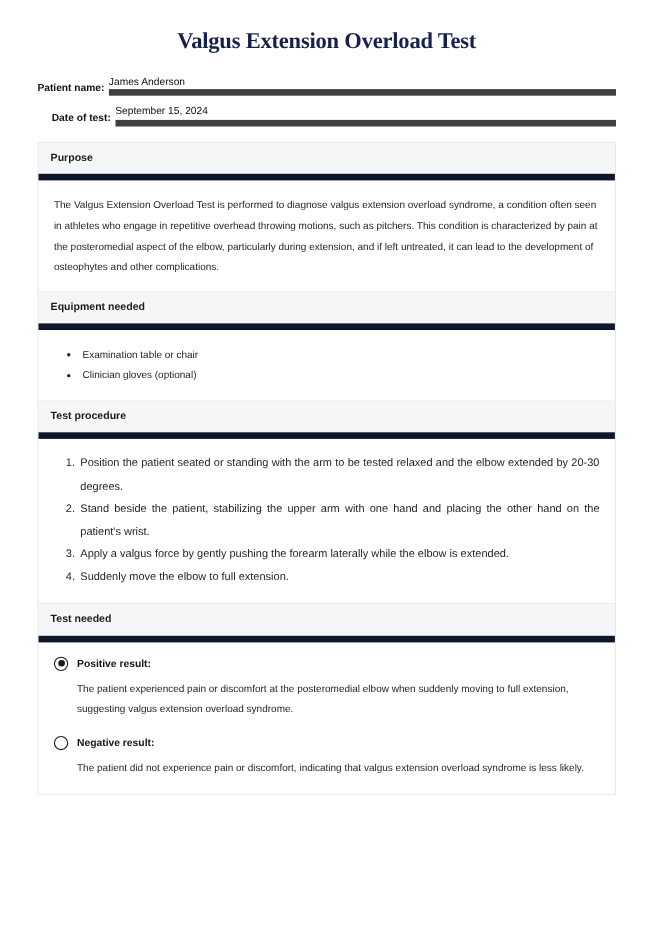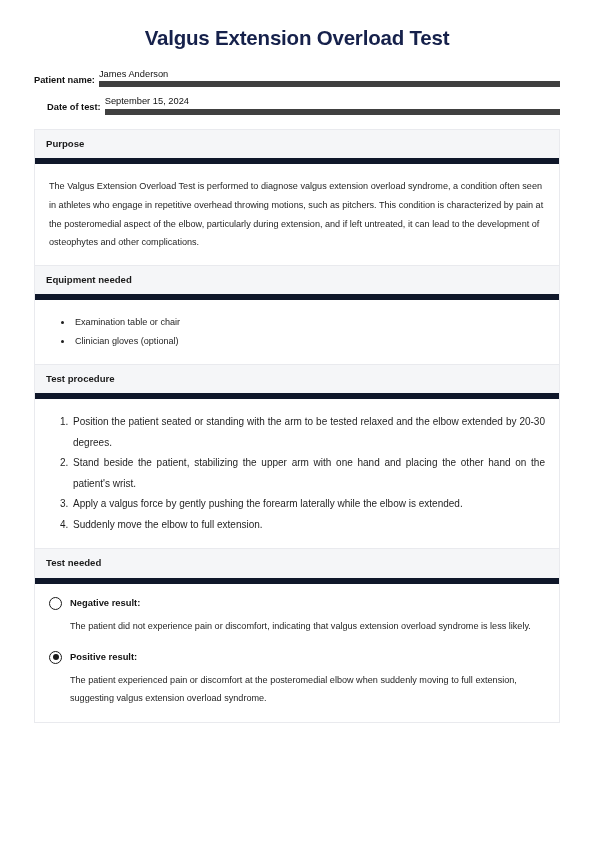--- a/index.html
+++ b/index.html
@@ -25,20 +25,21 @@
   
   .title {
     text-align: center;
     font-size: 20.5px;
     font-weight: bold;
     color: #16214b;
     letter-spacing: -0.2px;
     padding-top: 26px;
     margin: 0;
     line-height: 1.2;
+    font-family: Liberation Serif, serif;
   }
 
   
   .meta {
     margin-top: 18px;
     padding: 0 34px;
   }
   .meta-row {
     display: flex;
     align-items: flex-end;
@@ -226,31 +227,31 @@
         </ol>
       </div>
     </div>
 
     <div class="panel">
       <div class="panel-header">Test needed</div>
       <div class="panel-body">
 
         <div class="result-block">
           <div class="result-head">
+            <span class="radio checked"></span>
+            <span class="result-label">Positive result:</span>
+          </div>
+          <div class="result-text">The patient experienced pain or discomfort at the posteromedial elbow when suddenly moving to full extension, suggesting valgus extension overload syndrome.</div>
+        </div>
+
+        <div class="result-block">
+          <div class="result-head">
             <span class="radio"></span>
             <span class="result-label">Negative result:</span>
           </div>
           <div class="result-text">The patient did not experience pain or discomfort, indicating that valgus extension overload syndrome is less likely.</div>
         </div>
 
-        <div class="result-block">
-          <div class="result-head">
-            <span class="radio checked"></span>
-            <span class="result-label">Positive result:</span>
-          </div>
-          <div class="result-text">The patient experienced pain or discomfort at the posteromedial elbow when suddenly moving to full extension, suggesting valgus extension overload syndrome.</div>
-        </div>
-
       </div>
     </div>
 
   </div>
 </div>
 
 </body></html>

